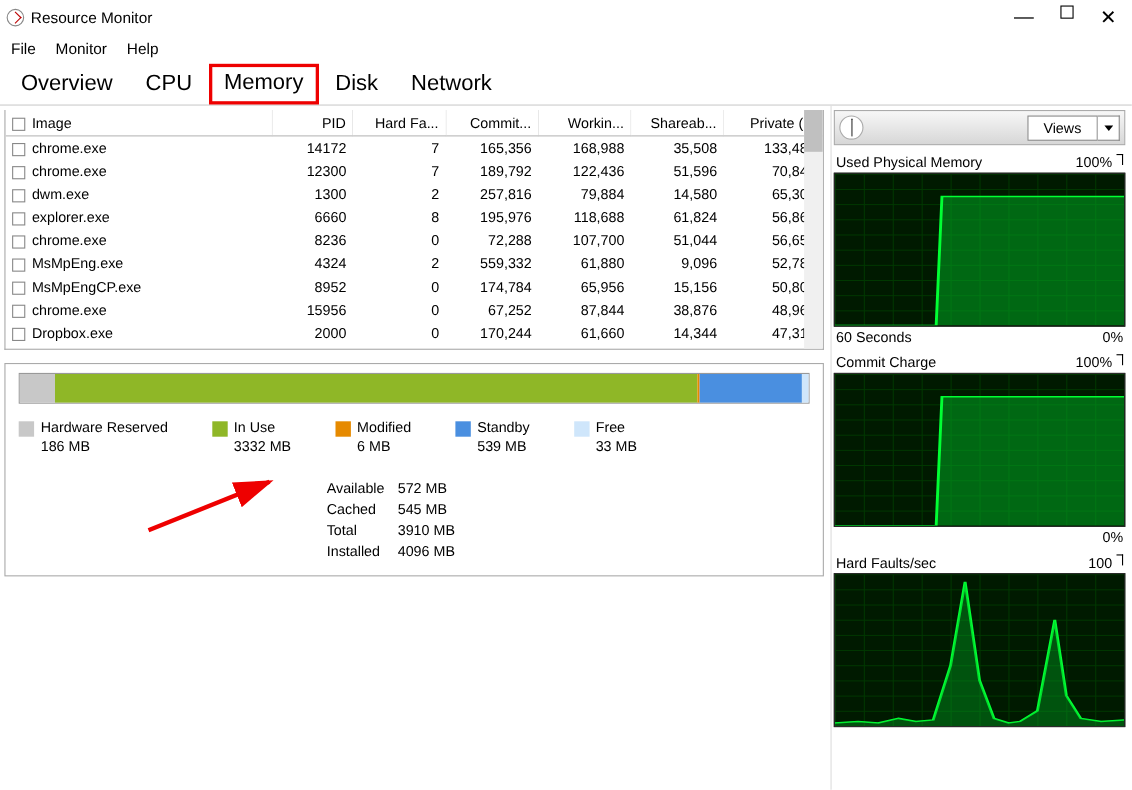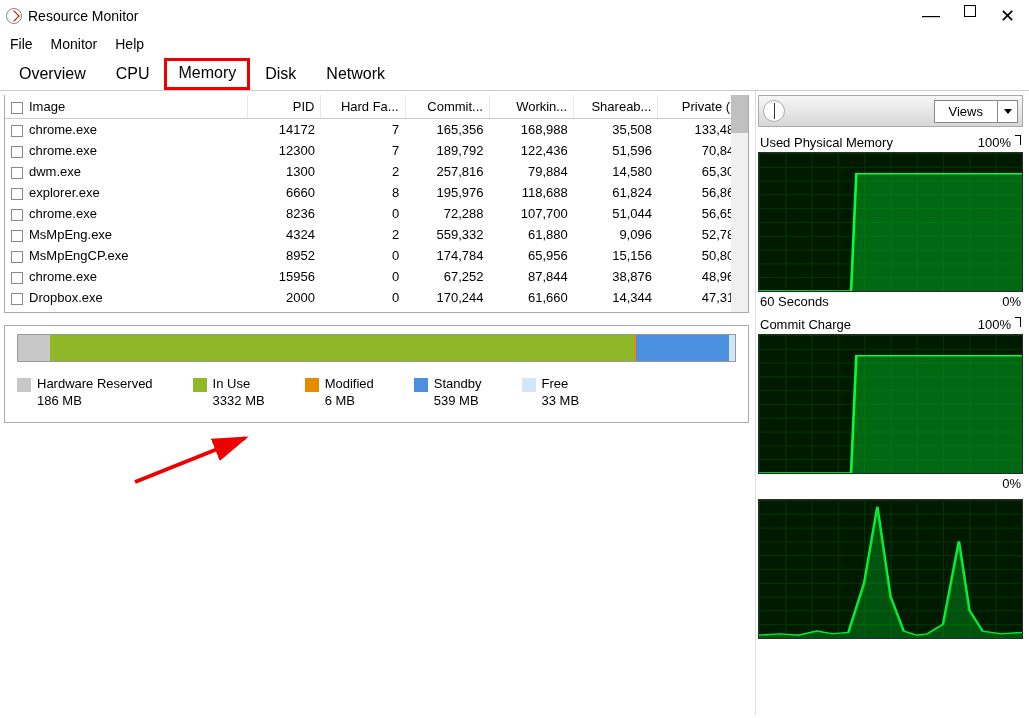--- a/index.html
+++ b/index.html
@@ -33,21 +33,21 @@
   .win-controls { display:flex; gap:24px; font-size:18px; padding-right:8px;}
   .win-controls span { cursor:pointer; }
   .menubar {
     display:flex; gap:18px; padding: 4px 10px 6px 10px; font-size:14px;
   }
   .menubar span { cursor:pointer; }
   .tabbar {
     display:flex; border-bottom:1px solid #ccc; padding-left:4px;
   }
   .tab {
-    padding: 6px 14px; font-size:16px; cursor:pointer;
+    padding: 6px 14px; font-size:20px; cursor:pointer;
     border:1px solid transparent;
   }
   .tab.highlighted {
     border:3px solid #e00; padding:3px 11px;
   }
   .main-area {
     display:flex; height: calc(100% - 32px - 28px - 34px);
   }
   .left-pane { width: 755px; padding:4px 6px 0 4px; }
   .right-pane { flex:1; padding:4px 6px 0 2px; border-left:1px solid #ddd;}
@@ -283,20 +283,42 @@
             </div>
           <div class="item">
               <div class="sw" style="background:#4a8fe0"></div>
               <div class="txt"><span>Standby</span><br><span>539 MB</span></div>
             </div>
           <div class="item">
               <div class="sw" style="background:#cfe6fb"></div>
               <div class="txt"><span>Free</span><br><span>33 MB</span></div>
             </div>
         </div>
+        <div class="mem-stats">
+          <table>
+            <tbody>
+                <tr>
+                  <td>Available</td>
+                  <td>572 MB</td>
+                </tr>
+            <tr>
+                  <td>Cached</td>
+                  <td>545 MB</td>
+                </tr>
+            <tr>
+                  <td>Total</td>
+                  <td>3910 MB</td>
+                </tr>
+            <tr>
+                  <td>Installed</td>
+                  <td>4096 MB</td>
+                </tr>
+          </tbody>
+            </table>
+        </div>
       </div>
     </div>
   </div>
 
   <div class="right-pane">
     <div class="right-header">
       <span class="chev-btn">
           <span class="chev-right"></span>
         </span>
       <div class="views-btn">
@@ -341,20 +363,27 @@
           <path d="M0,100 L35,100 L37,15 L100,15" stroke="#00ff33" stroke-width="1" fill="none"></path>
         </svg>
       </div>
       <div class="chart-footer-row">
         <span></span>
         <span>0%</span>
       </div>
     </div>
 
     <div class="chart-block">
+      <div class="chart-title-row">
+        <span>Hard Faults/sec</span>
+        <span class="right">
+            <span>100</span>
+            <span class="tick"></span>
+          </span>
+      </div>
       <div class="chart-box">
           <div class="chart-grid"></div>
         <svg class="chart-svg" viewBox="0 0 100 100" preserveAspectRatio="none">
           <path d="M0,98 L8,97 L15,98 L22,95 L28,97 L34,96 L40,60 L45,5 L50,70 L55,95 L60,98 L64,97 L70,90 L76,30 L80,80 L85,95 L92,97 L100,96" stroke="#00ff33" stroke-width="1" fill="none"></path>
           <path d="M0,98 L8,97 L15,98 L22,95 L28,97 L34,96 L40,60 L45,5 L50,70 L55,95 L60,98 L64,97 L70,90 L76,30 L80,80 L85,95 L92,97 L100,96 L100,100 L0,100 Z" fill="#00aa22" opacity="0.4"></path>
         </svg>
       </div>
     </div>
   </div>
 </div>

